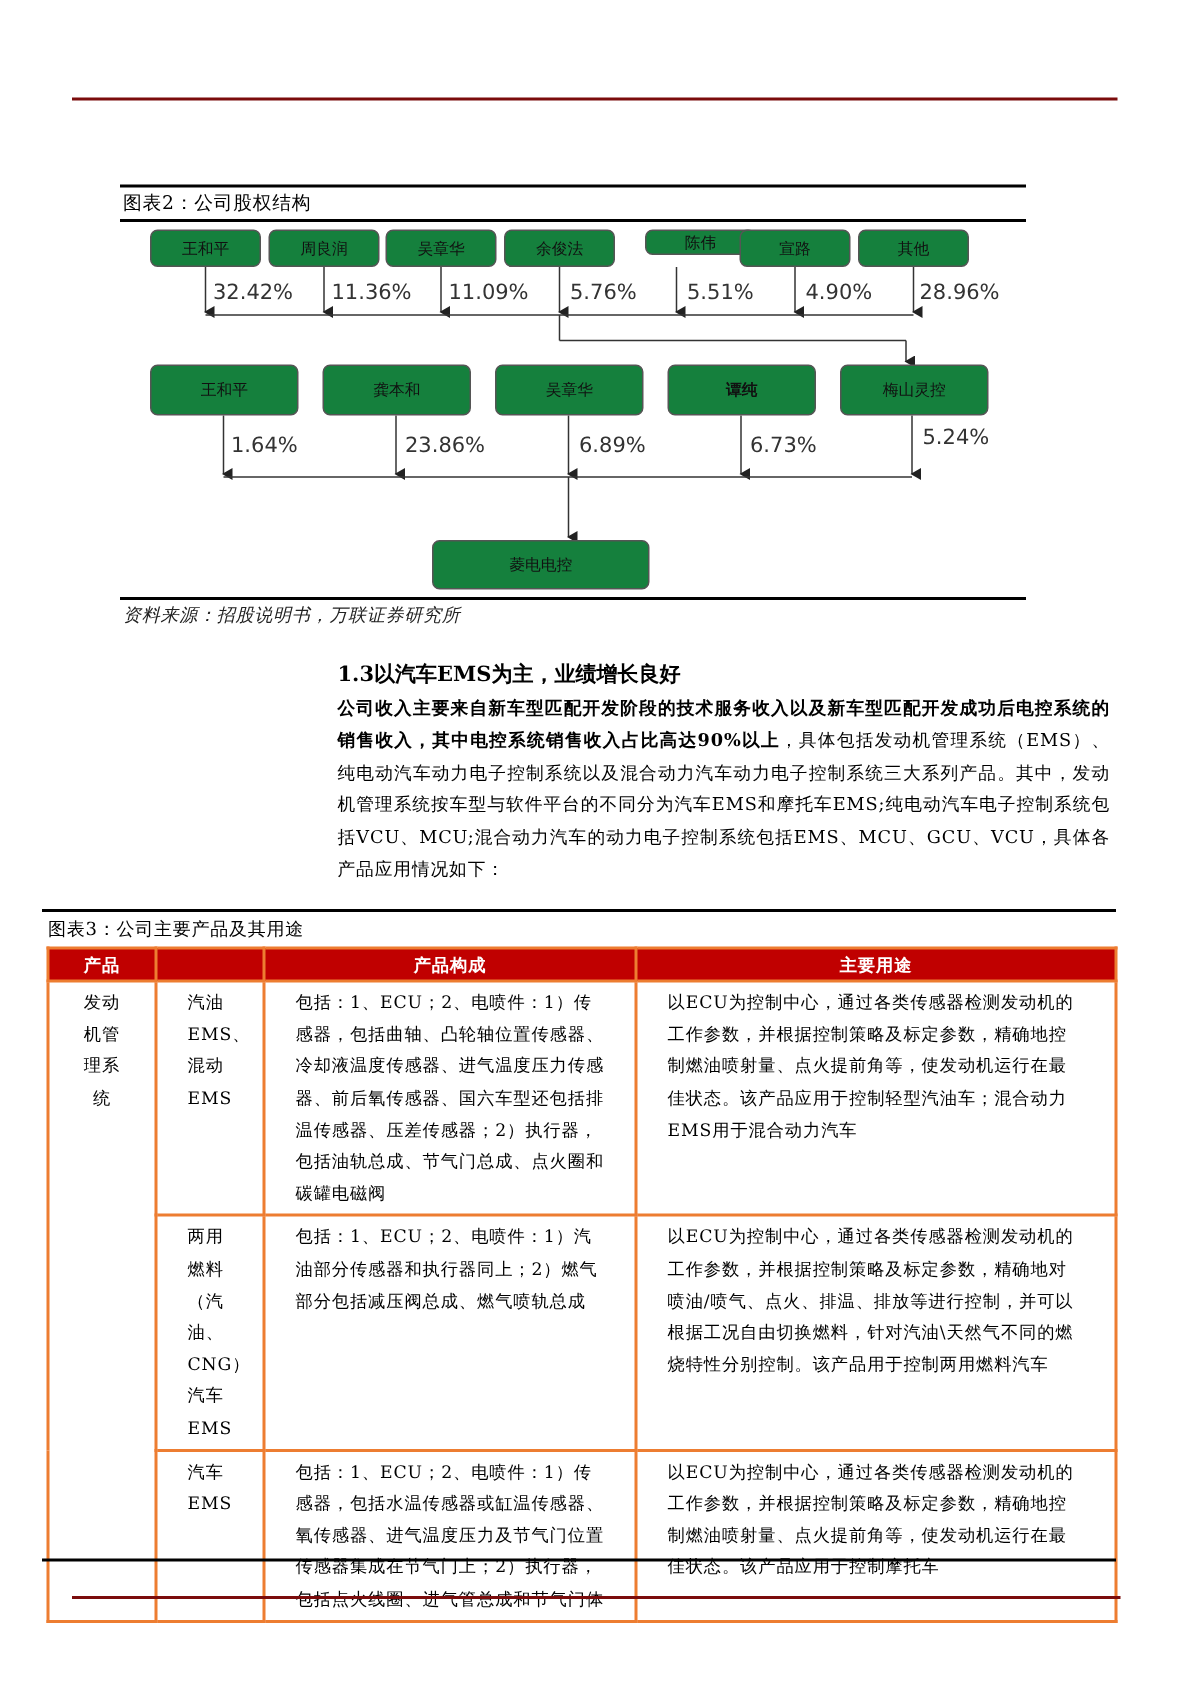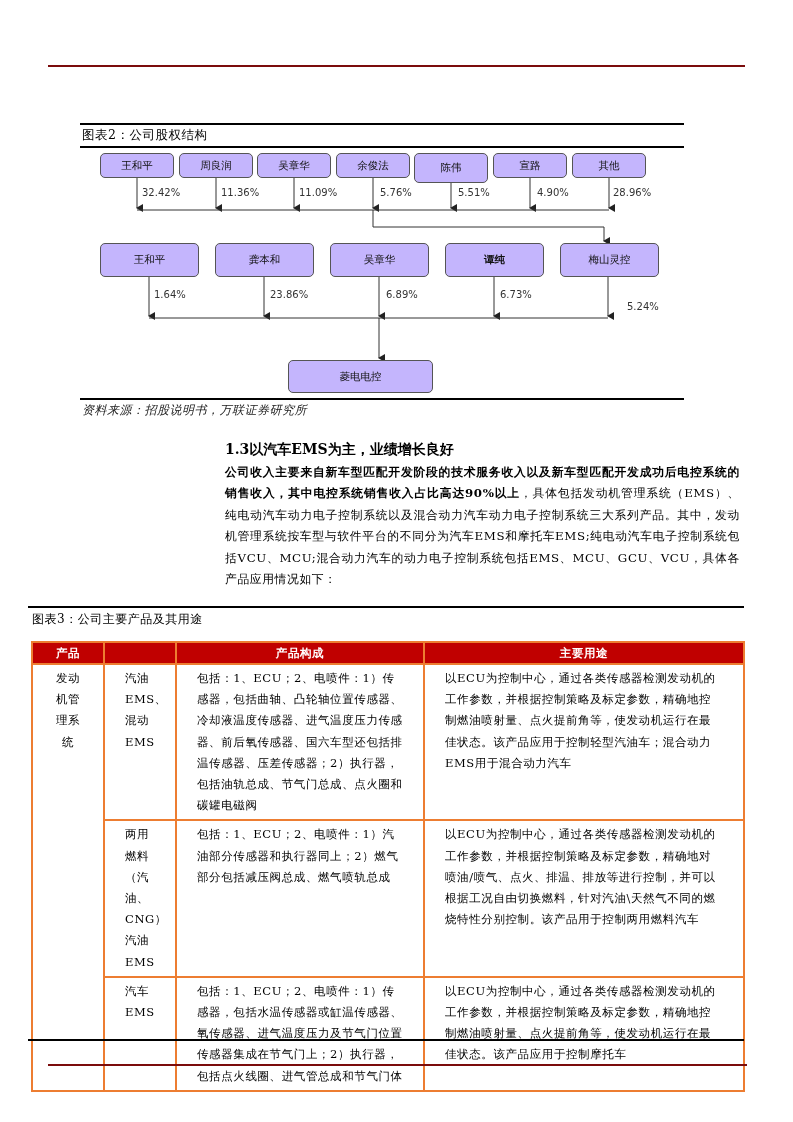--- a/index.html
+++ b/index.html
@@ -10,39 +10,39 @@
 
   
   .fig2-rule-top { position: absolute; left: 80px; top: 123px; width: 604px; height: 2px; background: #000; }
   .fig2-title { position: absolute; left: 82px; top: 127px; font-size: 12.5px; letter-spacing: 0.5px;
                 font-family: "DejaVu Serif", serif; }
   .fig2-rule-mid { position: absolute; left: 80px; top: 146px; width: 604px; height: 2px; background: #000; }
   .fig2-rule-bot { position: absolute; left: 80px; top: 398px; width: 604px; height: 2px; background: #000; }
   .fig2-source { position: absolute; left: 82px; top: 402px; font-size: 12px; font-style: italic;
                  font-family: "DejaVu Serif", serif; color: #222; letter-spacing: 0.5px; }
   .diagram { position: absolute; left: 0; top: 0; width: 793px; height: 400px; }
-  .node { position: absolute; border: 1px solid #555; border-radius: 5px; background: #c4b5fd;
+  .node { position: absolute; border: 1px solid #555; border-radius: 5px; background: #15803d;
           display: flex; align-items: center; justify-content: center; font-size: 10.5px; color: #111;
           box-sizing: border-box; }
-  .pct { position: absolute; font-size: 10px; color: #333; text-align: center; }
+  .pct { position: absolute; font-size: 14px; color: #333; text-align: center; }
 
   
   .sec-title { position: absolute; left: 225px; top: 441px; font-size: 14px; font-weight: bold;
                font-family: "DejaVu Serif", serif; }
   .para { position: absolute; left: 225px; top: 462px; width: 515px; font-size: 11.8px; line-height: 21.4px;
           font-family: "DejaVu Serif", serif; text-align: justify; letter-spacing: 0.6px; }
   .para b { font-weight: bold; }
 
   
   .fig3-rule-top { position: absolute; left: 28px; top: 606px; width: 716px; height: 2px; background: #000; }
   .fig3-title { position: absolute; left: 32px; top: 611px; font-size: 12px; letter-spacing: 0.5px;
                 font-family: "DejaVu Serif", serif; }
   .fig3-rule-bot { position: absolute; left: 28px; top: 1039px; width: 716px; height: 2px; background: #000; }
   table.prod { position: absolute; left: 31px; top: 631px; width: 712px; border-collapse: collapse;
-               table-layout: fixed; font-family: "DejaVu Serif", serif; font-size: 11.5px; margin-top: 10px; }
+               table-layout: fixed; font-family: "DejaVu Serif", serif; font-size: 11.5px; }
   table.prod td, table.prod th { border: 2px solid #ed7d31; vertical-align: top; padding: 3px 20px;
                line-height: 21.2px; letter-spacing: 0.6px; }
   table.prod th { background: #c00000; color: #fff; font-weight: bold; height: 18px; padding: 1px 6px;
                   line-height: 18px; text-align: center; }
   td.group { vertical-align: middle; text-align: center; }
   td.sub { vertical-align: middle; }
 </style>
 </head>
 <body>
 
@@ -80,21 +80,21 @@
     <line x1="608" y1="277" x2="608" y2="316" marker-end="url(#ah)"></line>
     <line x1="149" y1="318" x2="608" y2="318"></line>
     <line x1="379" y1="318" x2="379" y2="358" marker-end="url(#ah)"></line>
   </g>
 </svg>
 
 <div class="node" style="left:100px;top:153px;width:74px;height:25px;">王和平</div>
 <div class="node" style="left:179px;top:153px;width:74px;height:25px;">周良润</div>
 <div class="node" style="left:257px;top:153px;width:74px;height:25px;">吴章华</div>
 <div class="node" style="left:336px;top:153px;width:74px;height:25px;">余俊法</div>
-<div class="node" style="left:414px;top:153px;width:74px;height:30px;">陈伟</div>
+<div class="node" style="left:430px;top:153px;width:74px;height:17px;">陈伟</div>
 <div class="node" style="left:493px;top:153px;width:74px;height:25px;">宣路</div>
 <div class="node" style="left:572px;top:153px;width:74px;height:25px;">其他</div>
 
 <span class="pct" style="left:142px;top:187px;">32.42%</span>
 <span class="pct" style="left:221px;top:187px;">11.36%</span>
 <span class="pct" style="left:299px;top:187px;">11.09%</span>
 <span class="pct" style="left:380px;top:187px;">5.76%</span>
 <span class="pct" style="left:458px;top:187px;">5.51%</span>
 <span class="pct" style="left:537px;top:187px;">4.90%</span>
 <span class="pct" style="left:613px;top:187px;">28.96%</span>
@@ -102,21 +102,21 @@
 <div class="node" style="left:100px;top:243px;width:99px;height:34px;">王和平</div>
 <div class="node" style="left:215px;top:243px;width:99px;height:34px;">龚本和</div>
 <div class="node" style="left:330px;top:243px;width:99px;height:34px;">吴章华</div>
 <div class="node" style="left:445px;top:243px;width:99px;height:34px;font-weight:bold;">谭纯</div>
 <div class="node" style="left:560px;top:243px;width:99px;height:34px;">梅山灵控</div>
 
 <span class="pct" style="left:154px;top:289px;">1.64%</span>
 <span class="pct" style="left:270px;top:289px;">23.86%</span>
 <span class="pct" style="left:386px;top:289px;">6.89%</span>
 <span class="pct" style="left:500px;top:289px;">6.73%</span>
-<span class="pct" style="left:615px;top:301px;margin-left:12px;">5.24%</span>
+<span class="pct" style="left:615px;top:284px;">5.24%</span>
 
 <div class="node" style="left:288px;top:360px;width:145px;height:33px;">菱电电控</div>
 
 <div class="fig2-rule-bot"></div>
 <div class="fig2-source">资料来源：招股说明书，万联证券研究所</div>
 
 <div class="sec-title">1.3以汽车EMS为主，业绩增长良好</div>
 <div class="para"><b>公司收入主要来自新车型匹配开发阶段的技术服务收入以及新车型匹配开发成功后电控系统的销售收入，其中电控系统销售收入占比高达90%以上</b><span>，具体包括发动机管理系统（EMS）、纯电动汽车动力电子控制系统以及混合动力汽车动力电子控制系统三大系列产品。其中，发动机管理系统按车型与软件平台的不同分为汽车EMS和摩托车EMS;纯电动汽车电子控制系统包括VCU、MCU;混合动力汽车的动力电子控制系统包括EMS、MCU、GCU、VCU，具体各产品应用情况如下：</span></div>
 
 <div class="fig3-rule-top"></div>
@@ -138,21 +138,21 @@
     </tr>
   </thead>
   <tbody>
     <tr style="height:142px;">
       <td class="group" rowspan="3">发动机管理系统</td>
       <td class="sub">汽油EMS、混动EMS</td>
       <td>包括：1、ECU；2、电喷件：1）传感器，包括曲轴、凸轮轴位置传感器、冷却液温度传感器、进气温度压力传感器、前后氧传感器、国六车型还包括排温传感器、压差传感器；2）执行器，包括油轨总成、节气门总成、点火圈和碳罐电磁阀</td>
       <td>以ECU为控制中心，通过各类传感器检测发动机的工作参数，并根据控制策略及标定参数，精确地控制燃油喷射量、点火提前角等，使发动机运行在最佳状态。该产品应用于控制轻型汽油车；混合动力EMS用于混合动力汽车</td>
     </tr>
     <tr style="height:131px;">
-      <td class="sub">两用燃料（汽油、CNG）汽油EMS</td>
+      <td class="sub">两用燃料（汽油、CNG）汽车EMS</td>
       <td>包括：1、ECU；2、电喷件：1）汽油部分传感器和执行器同上；2）燃气部分包括减压阀总成、燃气喷轨总成</td>
       <td>以ECU为控制中心，通过各类传感器检测发动机的工作参数，并根据控制策略及标定参数，精确地对喷油/喷气、点火、排温、排放等进行控制，并可以根据工况自由切换燃料，针对汽油\天然气不同的燃烧特性分别控制。该产品用于控制两用燃料汽车</td>
     </tr>
     <tr style="height:110px;">
       <td class="sub">汽车EMS</td>
       <td>包括：1、ECU；2、电喷件：1）传感器，包括水温传感器或缸温传感器、氧传感器、进气温度压力及节气门位置传感器集成在节气门上；2）执行器，包括点火线圈、进气管总成和节气门体</td>
       <td>以ECU为控制中心，通过各类传感器检测发动机的工作参数，并根据控制策略及标定参数，精确地控制燃油喷射量、点火提前角等，使发动机运行在最佳状态。该产品应用于控制摩托车</td>
     </tr>
   </tbody>
 </table>

